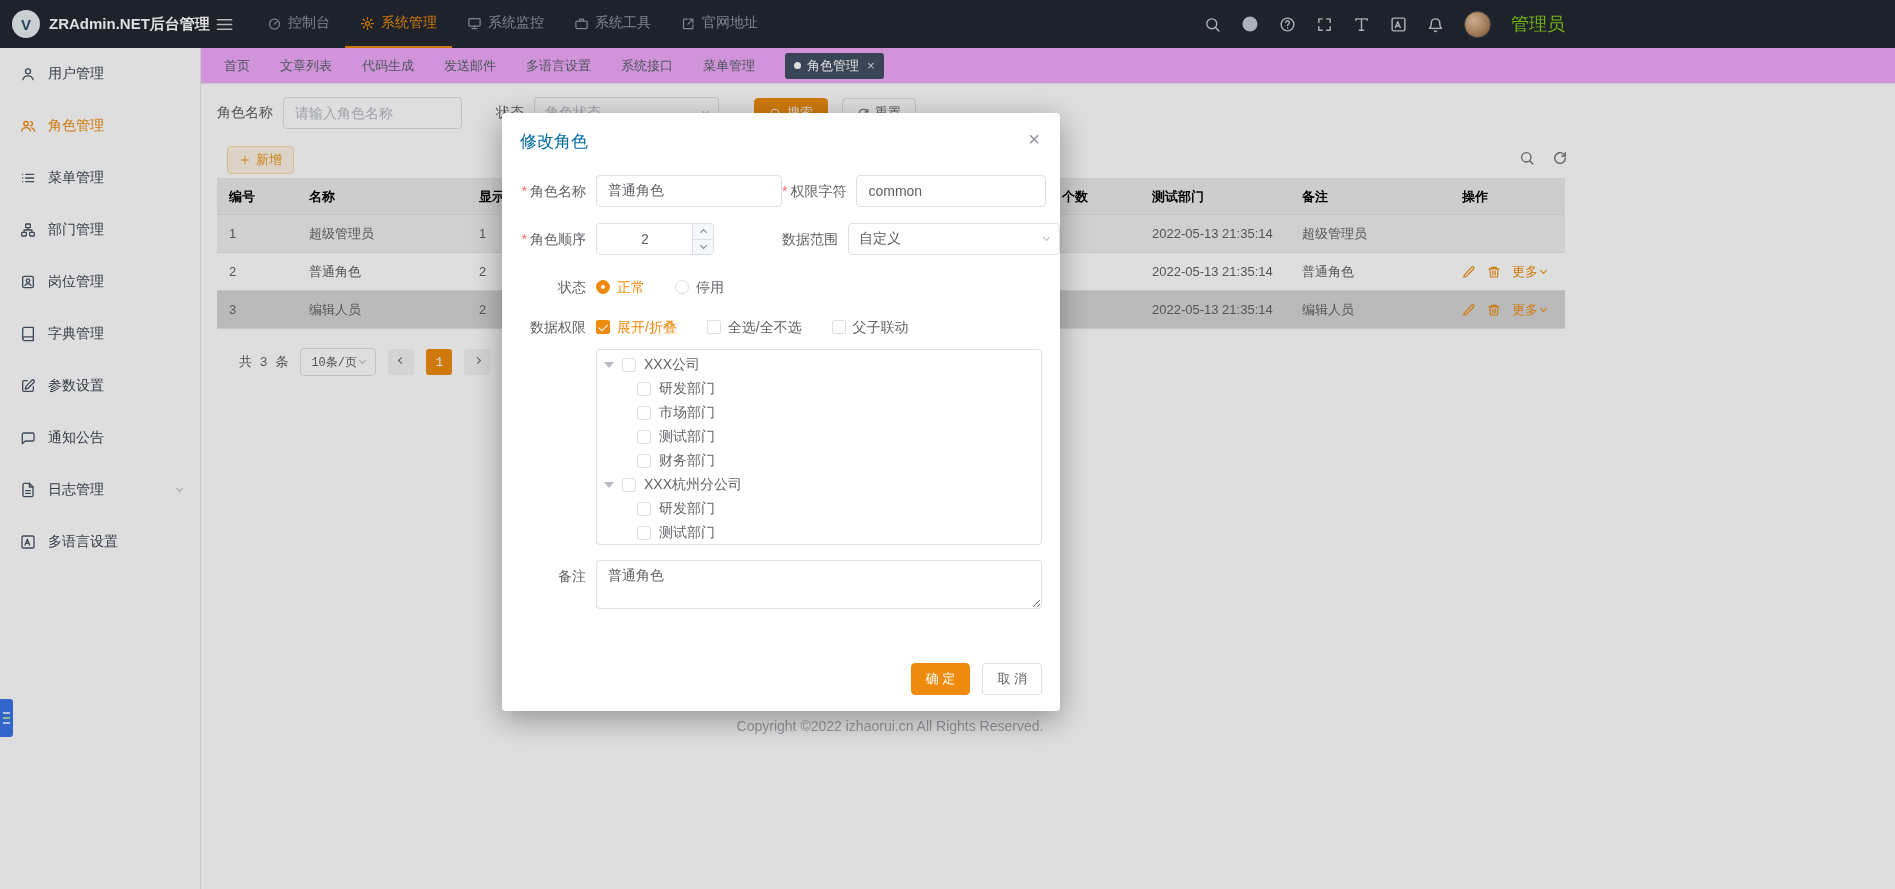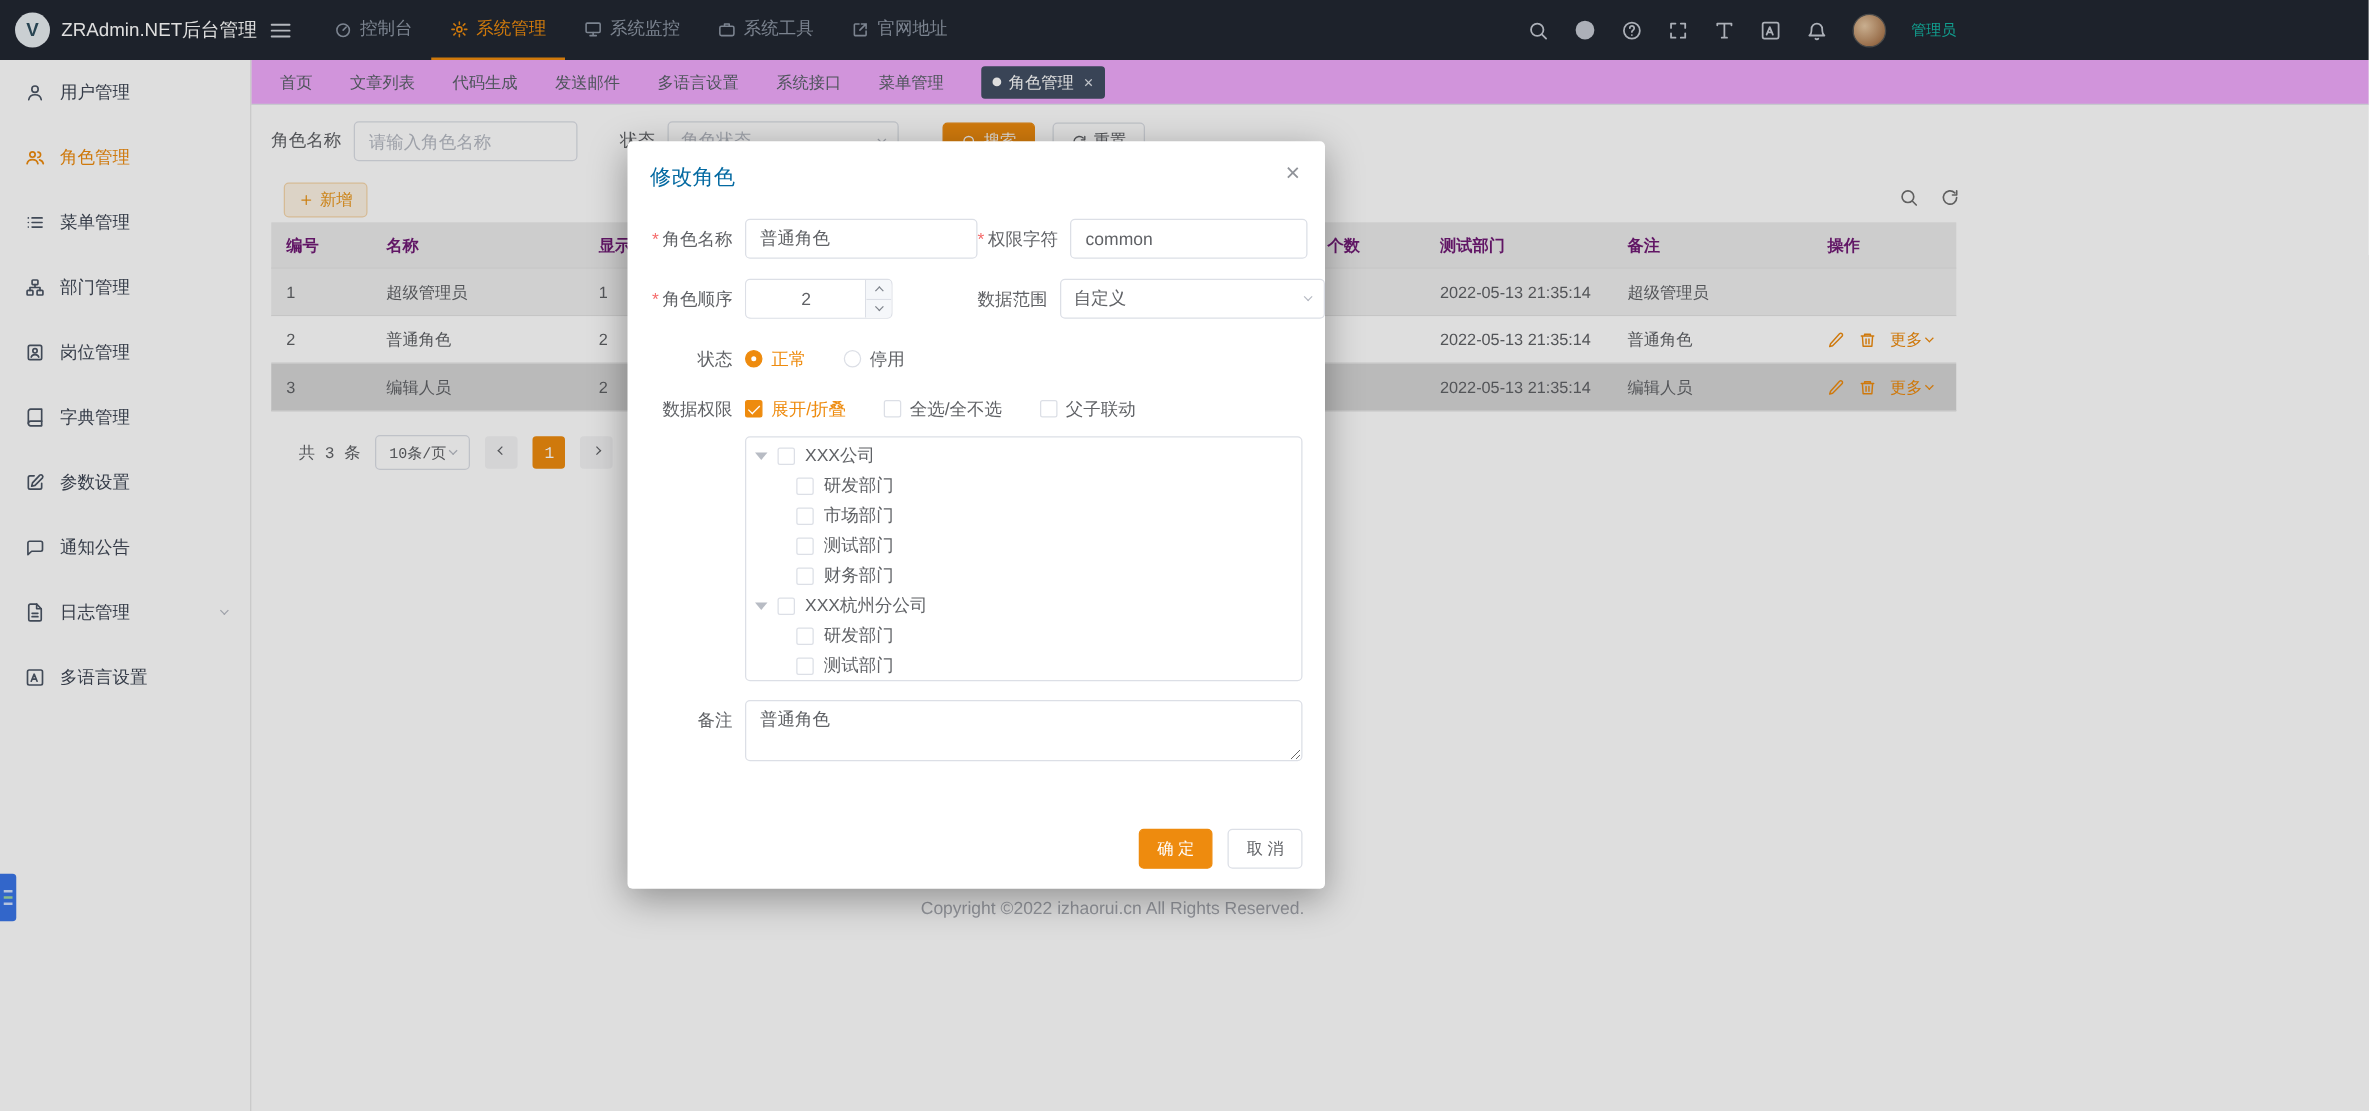--- a/index.html
+++ b/index.html
@@ -5,29 +5,29 @@
   * { margin:0; padding:0; box-sizing:border-box; }
   html,body { width:1895px; height:889px; overflow:hidden; }
   body { font-family:"Liberation Sans","DejaVu Sans",sans-serif; background:#f2f3f5; position:relative; font-size:14px; }
 
   svg.ic { stroke:currentColor; fill:none; stroke-width:2; stroke-linecap:round; stroke-linejoin:round; display:inline-block; vertical-align:middle; flex:none; }
 
   
   .hd { position:absolute; top:0; left:0; right:0; height:48px; background:#222832; display:flex; align-items:center; color:#c6cbd4; z-index:10; }
   .logo-box { width:201px; flex:none; display:flex; align-items:center; padding-left:12px; gap:9px; }
   .logo-circle { width:28px; height:28px; border-radius:50%; background:#e9eef2; color:#2f4f5f; font-weight:bold; font-size:15px; display:flex; align-items:center; justify-content:center; flex:none; }
-  .logo-title { color:#fff; font-size:15px; font-weight:normal; white-space:nowrap; }
+  .logo-title { color:#fff; font-size:15px; font-weight:bold; white-space:nowrap; }
   .hamburger { margin-left:14px; color:#cfd3da; cursor:pointer; display:flex; }
   .hd-nav { display:flex; margin-left:18px; height:48px; }
   .nav-item { display:flex; align-items:center; gap:6px; padding:0 15px; font-size:14px; color:#8f98a6; cursor:pointer; height:48px; border-bottom:2px solid transparent; }
   .nav-item.active { color:#ee8b0e; border-bottom-color:#ee8b0e; }
   .hd-right { margin-left:auto; margin-right:330px; display:flex; align-items:center; gap:20px; }
   .hd-icon { color:#c6cbd4; cursor:pointer; display:flex; }
   .avatar { width:27px; height:27px; border-radius:50%; background:radial-gradient(circle at 35% 35%, #e7c9a5, #b07f56 70%, #7e5533); border:1px solid #555; cursor:pointer; }
-  .hd-user { font-size:12px; color:#14b8a6; cursor:pointer; white-space:nowrap; }
+  .hd-user { font-size:18px; color:#84cc16; cursor:pointer; white-space:nowrap; }
 
   
   .sidebar { position:absolute; left:0; top:48px; bottom:0; width:201px; background:#fff; border-right:1px solid #e8e8e8; z-index:5; }
   .side-item { height:52px; display:flex; align-items:center; gap:12px; padding-left:20px; font-size:14px; color:#3e4654; cursor:pointer; position:relative; }
   .side-item .ic { color:#4b5565; }
   .side-item.active, .side-item.active .ic { color:#ee8b0e; }
   .side-arrow { position:absolute; right:18px; }
 
   
   .tabs { position:absolute; left:201px; top:48px; right:0; height:36px; background:#f0abfc; border-bottom:1px solid #e4e7ec; display:flex; align-items:center; padding-left:23px; gap:30px; z-index:4; }
@@ -54,21 +54,21 @@
   .btn.primary { background:#ee8b0e; border-color:#ee8b0e; color:#fff; }
   .btn.soft { background:#fdf3e4; border-color:#f6d7ac; color:#ea9518; height:28px; padding:0 11px; }
   .btn-row { position:absolute; top:62px; left:26px; }
   .tbl-tools { position:absolute; top:66px; left:1318px; display:flex; gap:17px; color:#6f6f6f; }
   .tool-icon { cursor:pointer; display:flex; }
 
   
   .tbl { position:absolute; top:94px; left:16px; width:1348px; border-top:1px solid #e6e6e6; }
   .tr { display:grid; grid-template-columns:80px 170px 120px 1fr 90px 150px 160px 115px; align-items:center; height:38px; border-bottom:1px solid #e3e3e3; font-size:13px; color:#606266; background:#fff; }
   .tr > div { padding-left:12px; overflow:hidden; white-space:nowrap; }
-  .tr.th { height:36px; background:#ececec; color:#701a75; font-weight:bold; }
+  .tr.th { height:36px; background:#ececec; color:#000000; font-weight:bold; }
   .tr.odd { background:#efefef; }
   .tr.selected { background:#d6d6d6; }
   .ops { display:flex; align-items:center; gap:11px; color:#ee8b0e; }
   .op { display:inline-flex; align-items:center; gap:3px; cursor:pointer; color:#ee8b0e; font-size:13px; }
 
   
   .pager { position:absolute; top:264px; left:38px; display:flex; align-items:center; gap:12px; font-size:13px; color:#606266;font-family:Liberation Mono, monospace; }
   .pg-sel { width:76px; height:28px; font-size:12px; }
   .pg-btn { width:26px; height:26px; background:#f4f4f5; border-radius:3px; display:flex; align-items:center; justify-content:center; color:#606266; cursor:pointer; }
   .pg-btn.cur { background:#ee8b0e; color:#fff; font-size:13px; }

